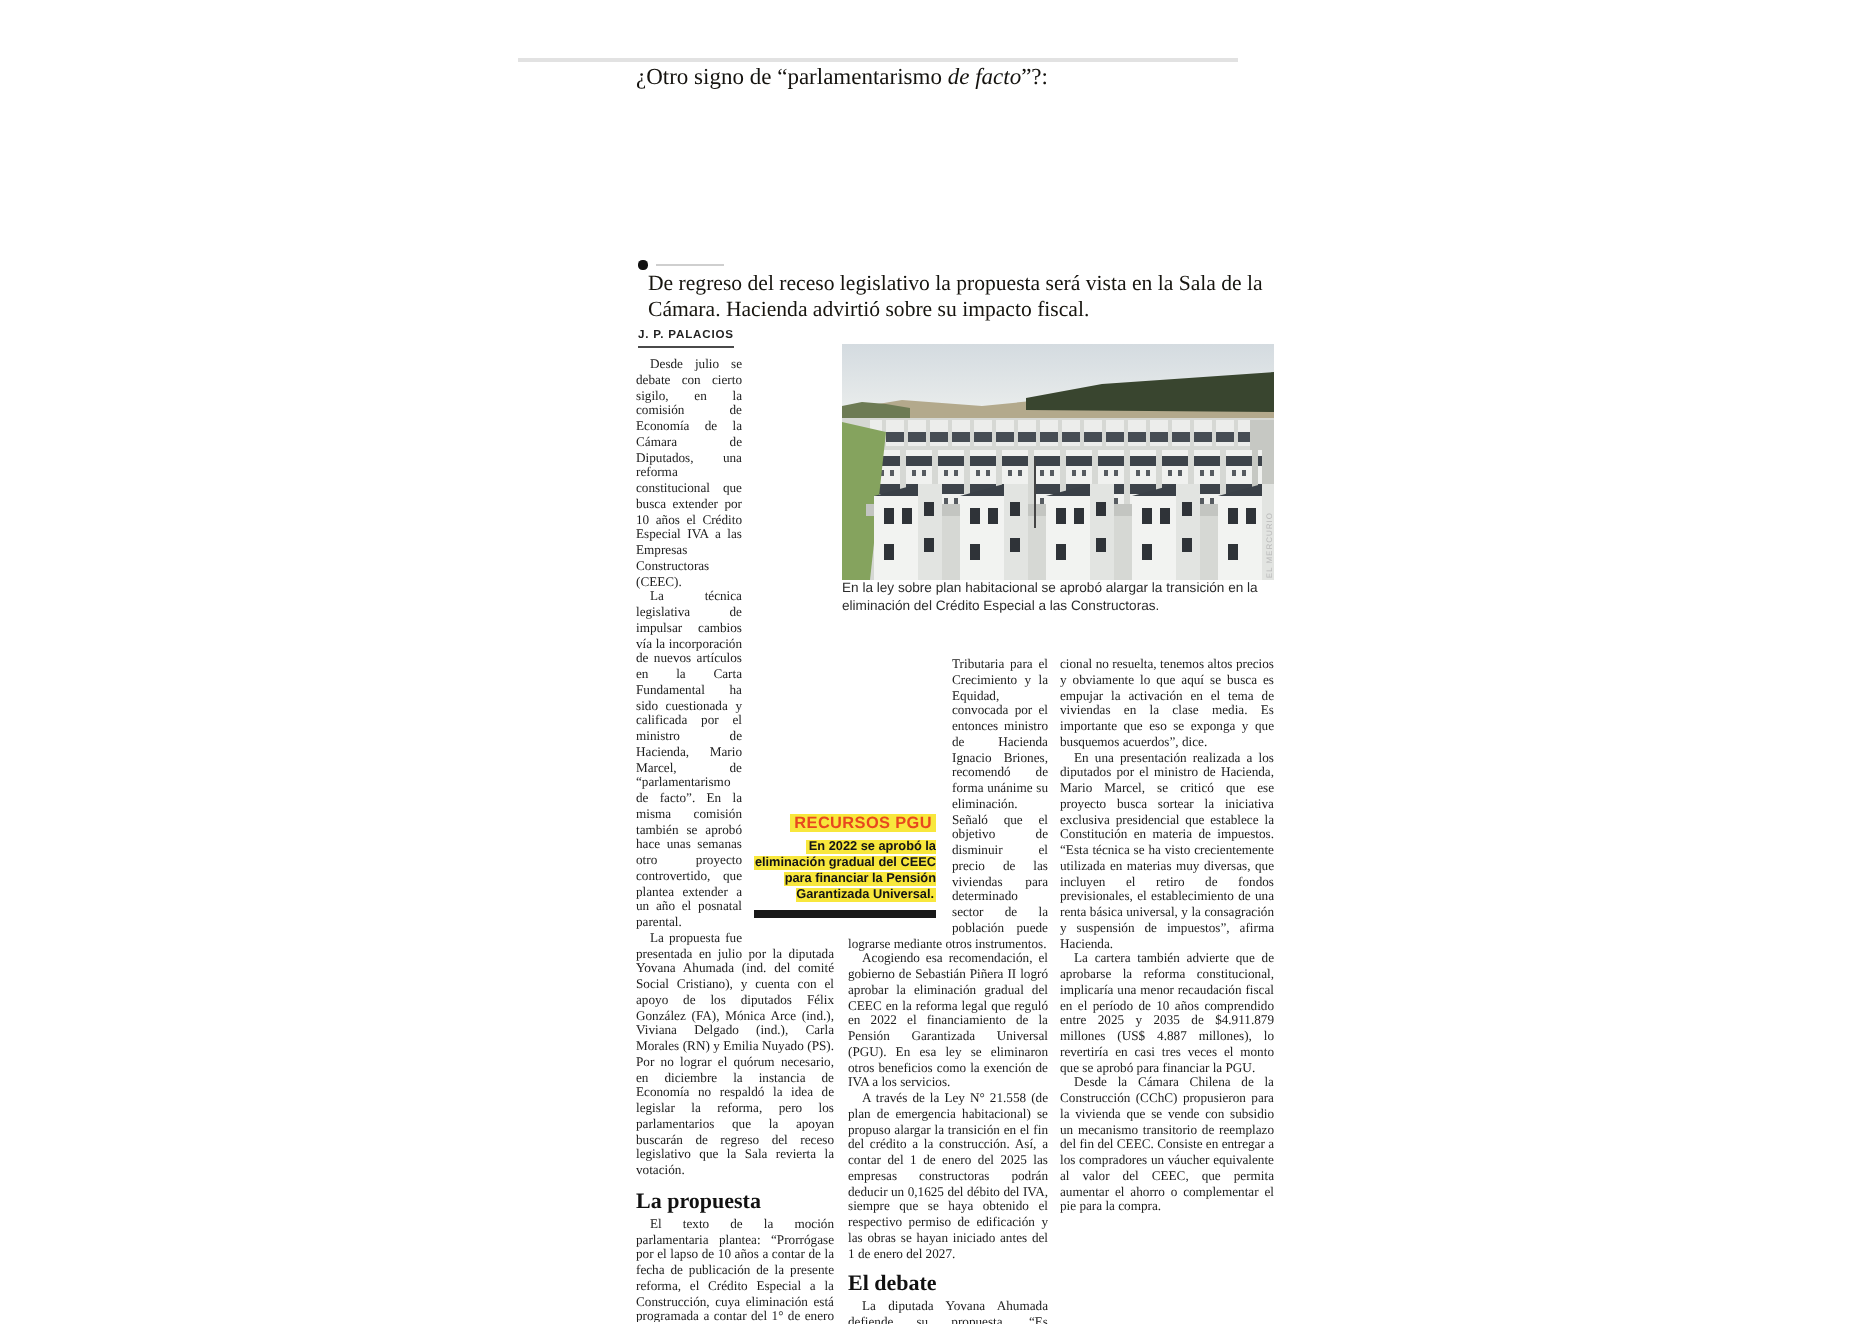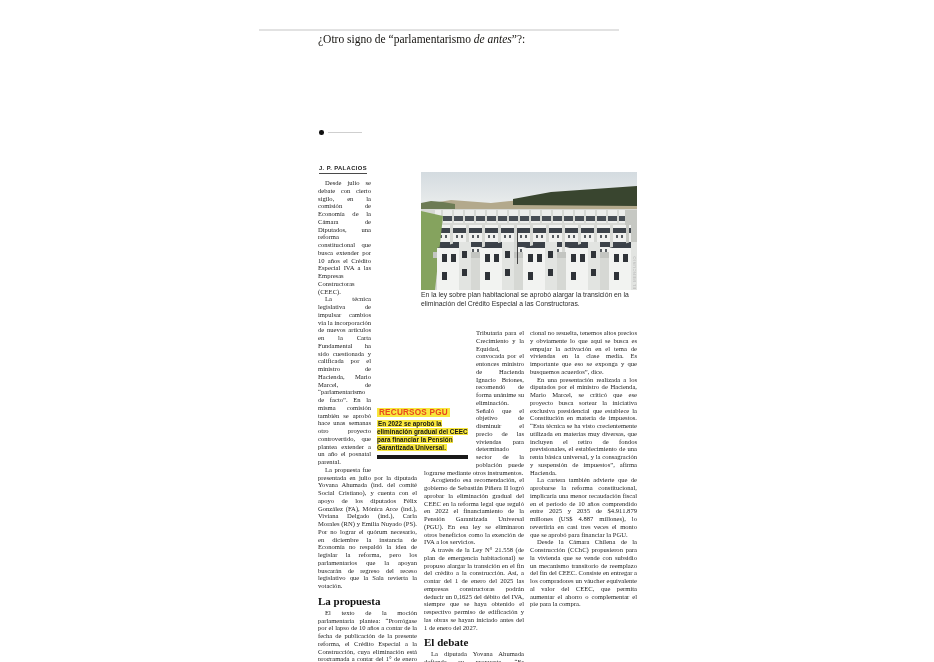--- a/index.html
+++ b/index.html
@@ -29,44 +29,45 @@
   .col{position:absolute;font-size:6.6px;line-height:7.75px;text-align:justify;overflow:hidden;color:#1c1c1c;}
   .col p{margin:0;}
   .col p.ind{text-indent:7px;}
   .col .subhead{font-size:11px;line-height:10px;font-weight:bold;margin:6px 0 3px 0;text-align:left;color:#111;}
   .col1{left:318px;top:179px;width:99px;height:482px;}
   .col2{left:424px;top:329px;width:100px;height:333px;}
   .col3{left:530px;top:329px;width:107px;height:333px;}
   .spacer-r{display:block;float:right;width:43px;height:67px;margin-top:221px;margin-left:3px;}
   .spacer-l{display:block;float:left;width:49px;height:65px;margin-top:71px;margin-right:3px;}
 
-  .pgu-box{position:absolute;left:377px;top:401px;width:91px;background:#ffffff;text-align:left;
+  .pgu-box{position:absolute;left:377px;top:401px;width:91px;background:#ffffff;text-align:right;
            font-family:"Liberation Sans",sans-serif;}
   .pgu-title-line{margin-bottom:1px;}
   .pgu-title{display:inline;background:var(--pgu-highlight,#f8e73c);color:var(--pgu-accent,#e8481e);
              font-weight:bold;font-size:8.2px;line-height:9.5px;padding:0 2px;letter-spacing:.2px;}
   .pgu-body{font-weight:bold;font-size:6.4px;line-height:8px;color:#141414;}
   .pgu-body span{background:var(--pgu-highlight,#f8e73c);padding:0 1px;}
   .pgu-bar{height:3.5px;background:#191919;margin-top:3px;}
 </style>
 </head>
 <body>
 
 <div class="canvas">
 
   <div class="top-rule"></div>
 
-  <div class="kicker"><span>¿Otro signo de “parlamentarismo </span><i>de antes</i><span>”?:</span></div>
+  <div class="kicker"><span>¿Otro signo de “parlamentarismo </span><i>de facto</i><span>”?:</span></div>
 
 
   <div class="divider">
     <span class="dot"></span>
     <span class="line"></span>
   </div>
 
+  <p class="deck">De regreso del receso legislativo la propuesta será vista en la Sala de la Cámara. Hacienda advirtió sobre su impacto fiscal.</p>
 
   <div class="byline">J. P. PALACIOS</div>
 
   <div class="photo">
     <svg viewBox="0 0 216 118" width="216" height="118" xmlns="http://www.w3.org/2000/svg">
       <defs>
         <linearGradient id="sky" x1="0" y1="0" x2="0" y2="1">
           <stop offset="0" stop-color="#d4dbe0"></stop>
             <stop offset="1" stop-color="#eff1ef"></stop>
         </linearGradient>

